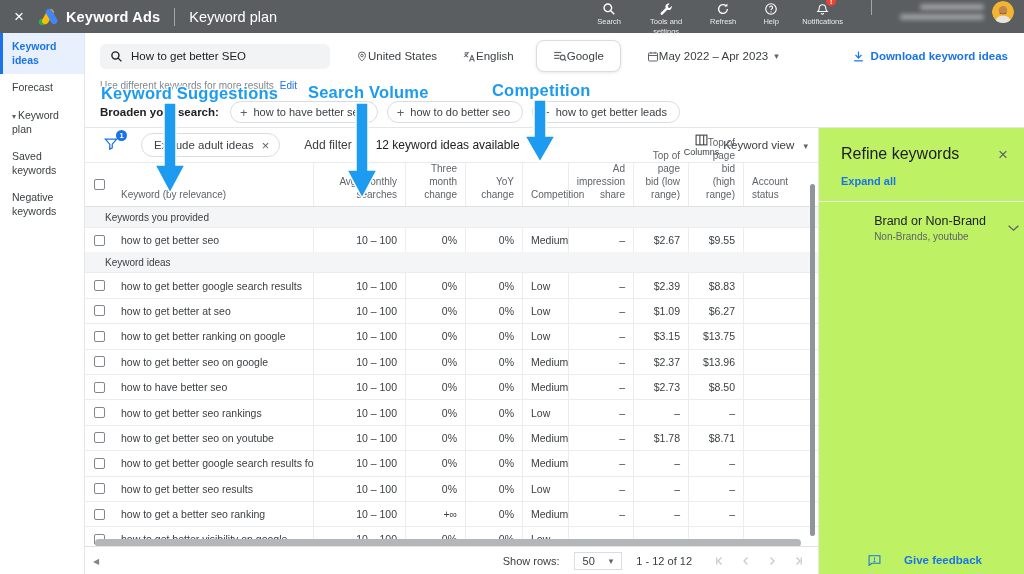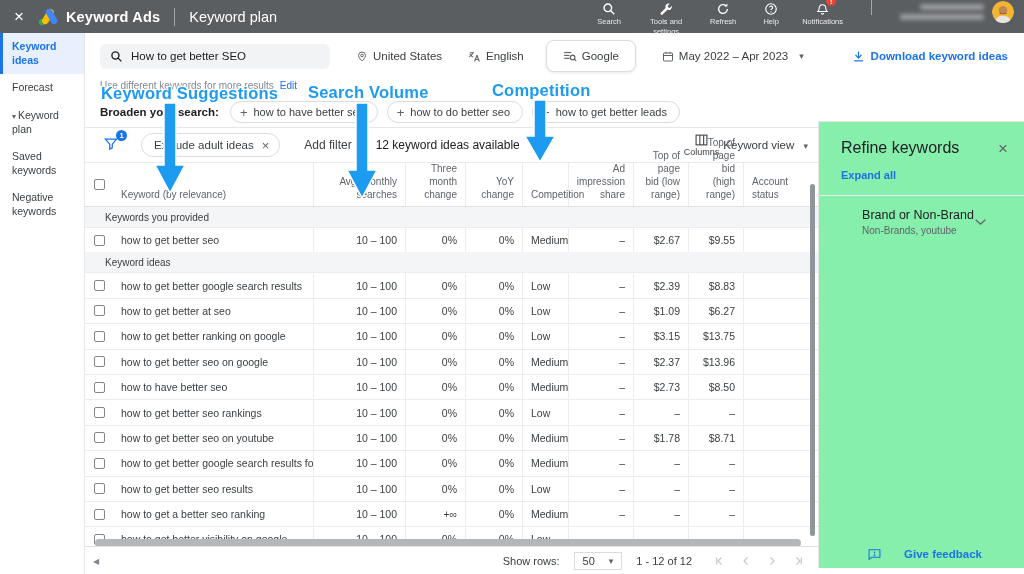--- a/index.html
+++ b/index.html
@@ -33,21 +33,21 @@
   .side-item { position:relative; font-size:10.5px; color:#3c4043; padding:7px 6px 7px 12px; line-height:1.3; cursor:pointer; }
   .side-item.active { background:#e8f0fe; color:#1a73e8; font-weight:700; }
   .side-item.active::before { content:""; position:absolute; left:0; top:0; bottom:0; width:3px; background:#1a73e8; }
   .side-item .caret { font-size:8px; color:#5f6368; margin-right:2px; }
 
   
   .toolbar { position:absolute; left:85px; top:33px; width:939px; height:46px; background:#fff; display:flex; align-items:center; }
   .searchbox { display:flex; align-items:center; gap:8px; background:#f1f3f4; border-radius:6px; height:25px; width:230px; margin-left:15px; padding:0 10px; }
   .searchbox .q { flex:none; display:flex; }
   .searchbox .sv { font-size:11.5px; color:#202124; white-space:nowrap; }
-  .tool-item { display:flex; align-items:center; gap:5px; font-size:11.5px; color:#3c4043; margin-left:26px; cursor:pointer; white-space:nowrap; }
+  .tool-item { display:flex; align-items:center; font-size:11.5px; color:#3c4043; margin-left:26px; cursor:pointer; white-space:nowrap; }
   .network-box { border:1px solid #dadce0; border-radius:8px; background:#fff; box-shadow:0 1px 3px rgba(60,64,67,.12); padding:9px 16px; margin-left:22px; }
   .caret-g { font-size:9px; color:#5f6368; margin-left:6px; }
   .download { margin-left:auto; margin-right:16px; display:flex; align-items:center; gap:6px; color:#1a73e8; font-size:11.5px; font-weight:700; cursor:pointer; white-space:nowrap; }
 
   
   .hint { position:absolute; left:100px; top:80px; font-size:10px; color:#80868b; display:flex; gap:6px; }
   .hint .edit { color:#1a73e8; cursor:pointer; }
   .broaden { position:absolute; left:100px; top:101px; display:flex; align-items:center; gap:9px; }
   .broaden-label { font-size:11.5px; font-weight:700; color:#202124; margin-right:2px; }
   .chip { display:flex; align-items:center; gap:6px; border:1px solid #dadce0; border-radius:14px; height:22px; padding:0 12px 0 9px; font-size:11px; color:#3c4043; background:#fff; cursor:pointer; white-space:nowrap; }
@@ -88,27 +88,27 @@
 
   
   .bottombar { position:absolute; left:0; bottom:0; width:733px; height:28px; border-top:1px solid #e0e0e0; background:#fff; display:flex; align-items:center; justify-content:flex-end; gap:14px; padding-right:14px; }
   .br-label { font-size:11px; color:#3c4043; }
   .rows-select { display:flex; align-items:center; gap:8px; border:1px solid #dadce0; border-radius:0; padding:2px 8px; font-size:11px; color:#3c4043; cursor:pointer; }
   .pager { display:flex; align-items:center; gap:14px; margin-left:8px; }
   .pg { color:#c4c7cb; cursor:default; display:flex; }
   .scroll-left { position:absolute; left:8px; bottom:8px; font-size:8px; color:#80868b; }
 
   
-  .rpanel { position:absolute; left:818px; top:121px; width:206px; height:447px; background:#86efac; border-left:1px solid #e4e6e8; border-top:1px solid #e4e6e8; }
+  .rpanel { position:absolute; left:818px; top:127px; width:206px; height:447px; background:#bef264; border-left:1px solid #e4e6e8; border-top:1px solid #e4e6e8; }
   .rp-head { display:flex; align-items:center; justify-content:space-between; padding:17px 16px 0 22px; }
   .rp-title { font-size:16px; color:#202124; }
   .rp-close { font-size:17px; color:#5f6368; cursor:pointer; line-height:1; }
   .rp-expand { font-size:11px; color:#1a73e8; font-weight:700; padding:12px 22px 14px; cursor:pointer; }
   .rp-divider { height:1px; background:#e8eaed; }
-  .rp-group { display:flex; align-items:center; justify-content:center; padding:12px 16px 12px 22px; cursor:pointer; }
+  .rp-group { display:flex; align-items:center; justify-content:flex-end; padding:12px 4px 12px 22px; cursor:pointer;gap:21px; }
   .rp-g-title { font-size:12.5px; color:#202124; }
   .rp-g-sub { font-size:10px; color:#5f6368; margin-top:3px; }
   .feedback { position:absolute; right:42px; bottom:8px; display:flex; align-items:center; gap:23px; color:#1a73e8; font-size:11.5px; font-weight:700; cursor:pointer;margin-left:40px; }
 
   
   .annot { position:absolute; z-index:50; font-weight:700; color:#1d9bf0; letter-spacing:.2px;
            text-shadow:-1px -1px 0 #fff,1px -1px 0 #fff,-1px 1px 0 #fff,1px 1px 0 #fff,0 0 4px #fff; }
   .annot.a1 { left:101px; top:84px; font-size:16.5px; }
   .annot.a2 { left:308px; top:83px; font-size:16.5px; }
   .annot.a3 { left:492px; top:81px; font-size:16.5px; }

